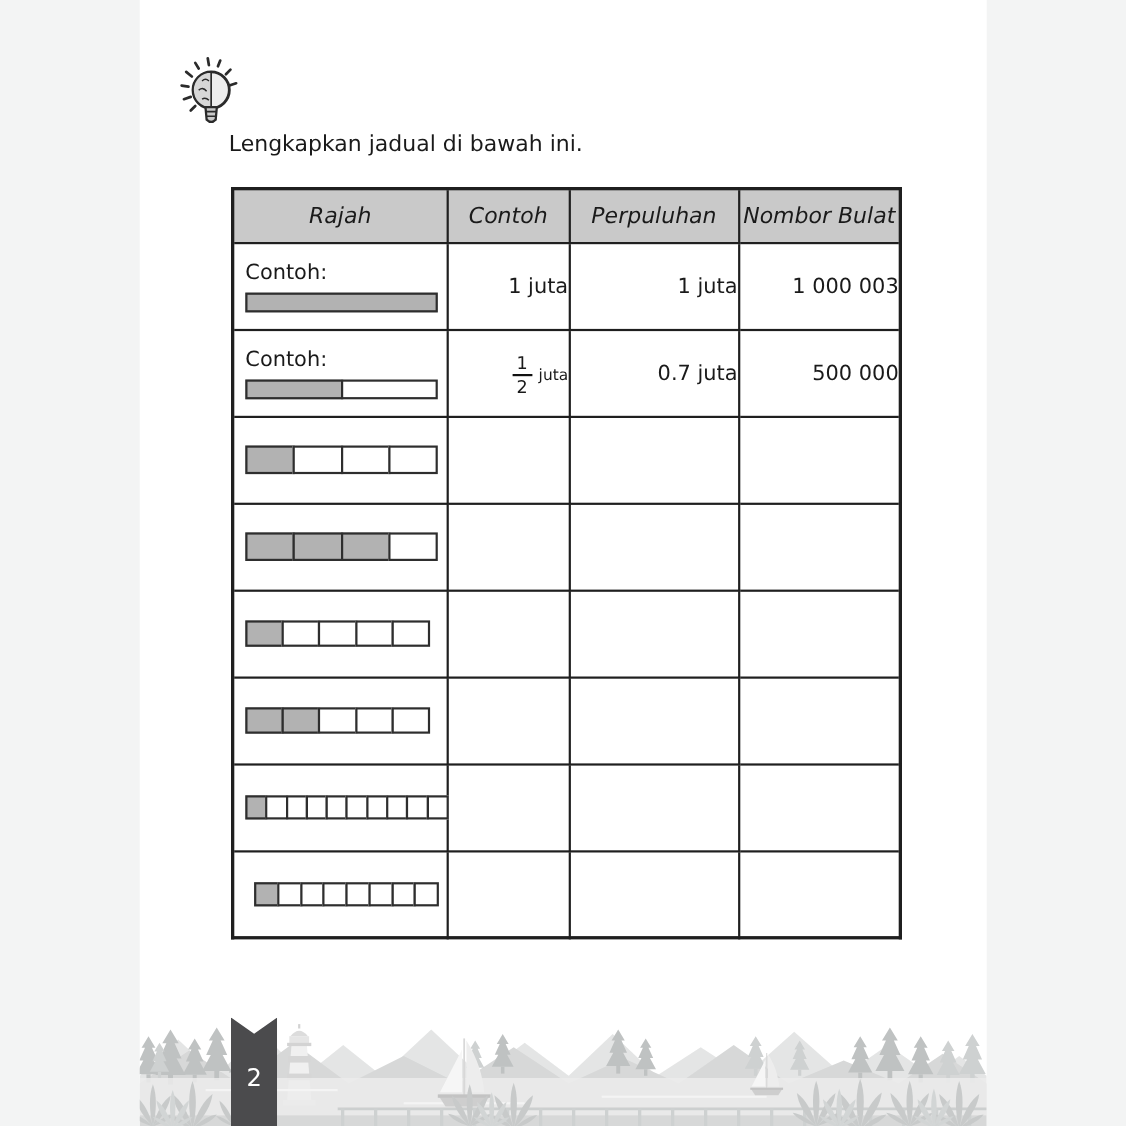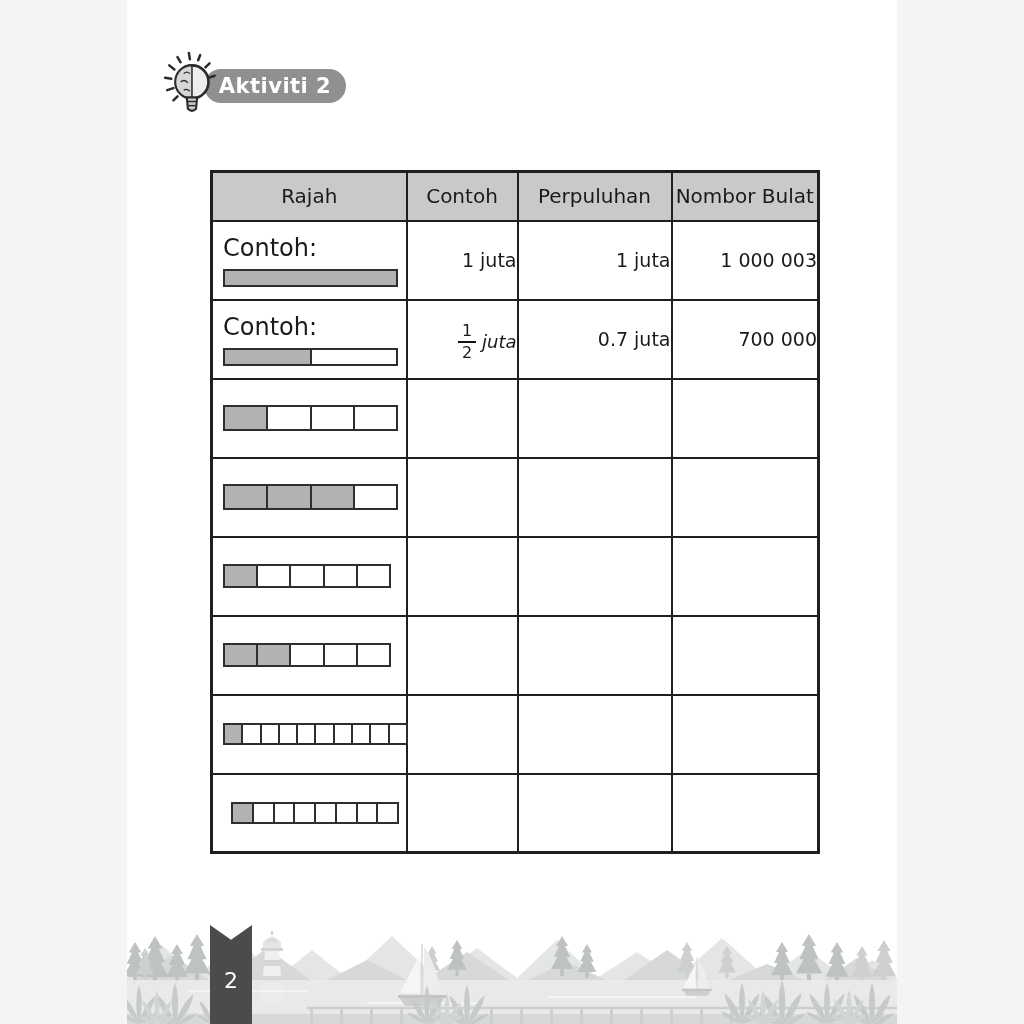--- a/index.html
+++ b/index.html
@@ -28,36 +28,36 @@
   }
   .badge span{color:var(--badge-text);font-weight:bold;font-size:21px;letter-spacing:.5px;}
   .instruction{position:absolute;left:81px;top:118px;font-size:20px;}
 
   table.jadual{
     position:absolute;left:83px;top:170px;width:607px;
     border-collapse:collapse;table-layout:fixed;
     border:3px solid var(--table-border);
   }
   .jadual th,.jadual td{border:2px solid var(--table-border);padding:0;}
-  .jadual th{height:49px;background:var(--header-bg);font-size:20px;font-weight:500;text-align:center;}
+  .jadual th{height:49px;background:var(--header-bg);font-size:20px;font-weight:500;text-align:center;font-style:italic;}
   .jadual td{height:79px;vertical-align:middle;}
   td.rajah-cell{padding-left:10px;}
-  .contoh{font-size:24px;margin:0 0 7px 0;}
+  .contoh{font-size:19px;margin:0 0 7px 0;}
   .val-cell{text-align:right;font-size:19px;}
 
   .bar{display:flex;}
   .seg{flex:1;border:2px solid var(--bar-border);margin-left:-2px;background:#fff;}
   .seg:first-child{margin-left:0;}
   .seg.shaded{background:var(--bar-shaded);}
 
   .fracwrap{display:inline-flex;align-items:center;gap:6px;}
   .frac{display:inline-flex;flex-direction:column;align-items:center;line-height:1;}
   .fnum,.fden{font-size:16px;}
   .fline{width:18px;height:2px;background:#111;margin:2px 0;}
-  .fsfx{font-size:18px;font-style:italic;}
+  .fsfx{font-size:14px;}
 
   .footer-art{position:absolute;left:0;bottom:0;width:770px;height:124px;display:block;}
   .ribbon{
     position:absolute;left:83px;top:925px;width:42px;height:99px;z-index:5;
     background:var(--ribbon-bg);
     clip-path:polygon(0 0,50% 15%,100% 0,100% 100%,0 100%);
     display:flex;align-items:center;justify-content:center;
   }
   .ribbon span{color:var(--ribbon-text);font-size:22px;margin-top:12px;}
 </style>
@@ -81,24 +81,22 @@
       </g>
       <circle cx="30" cy="30" r="16" fill="#ededed" stroke="#2b2b2b" stroke-width="2.5"></circle>
       <path d="M30,14 A16,16 0 0 0 30,46 Z" fill="#d7d7d7" stroke="#2b2b2b" stroke-width="1.5"></path>
       <path d="M22,22 q3,-3 6,0 M19,30 q4,-3 7,1 M22,38 q3,-2 6,1" stroke="#2b2b2b" fill="none" stroke-width="1.3"></path>
       <path d="M25,45 L35,45 L34,56 Q30,60 26,56 Z" fill="#c9c9c9" stroke="#2b2b2b" stroke-width="2"></path>
       <line x1="25" y1="49" x2="35" y2="49" stroke="#2b2b2b" stroke-width="1.4"></line>
       <line x1="26" y1="53" x2="34" y2="53" stroke="#2b2b2b" stroke-width="1.4"></line>
     </svg>
   </span>
 
-  <div class="badge">
-    <span>Aktiviti 2</span>
-  </div>
-
+
+  <div class="instruction">Lengkapkan jadual di bawah ini.</div>
 
   <table class="jadual">
     <colgroup>
         <col style="width:195px">
         <col style="width:111px">
         <col style="width:154px">
         <col style="width:147px">
       </colgroup>
     <thead>
         <tr>
@@ -130,21 +128,21 @@
           </td>
           <td class="val-cell"><span class="fracwrap">
               <span class="frac">
                 <span class="fnum">1</span>
                 <span class="fline"></span>
                 <span class="fden">2</span>
               </span>
               <span class="fsfx">juta</span>
             </span></td>
           <td class="val-cell">0.7 juta</td>
-          <td class="val-cell">700 000</td>
+          <td class="val-cell">500 000</td>
         </tr>
         <tr>
           <td class="rajah-cell">
             <div class="bar" style="width: 175px; height: 26px;">
               <div class="seg shaded"></div>
               <div class="seg"></div>
               <div class="seg"></div>
               <div class="seg"></div>
             </div>
           </td>

